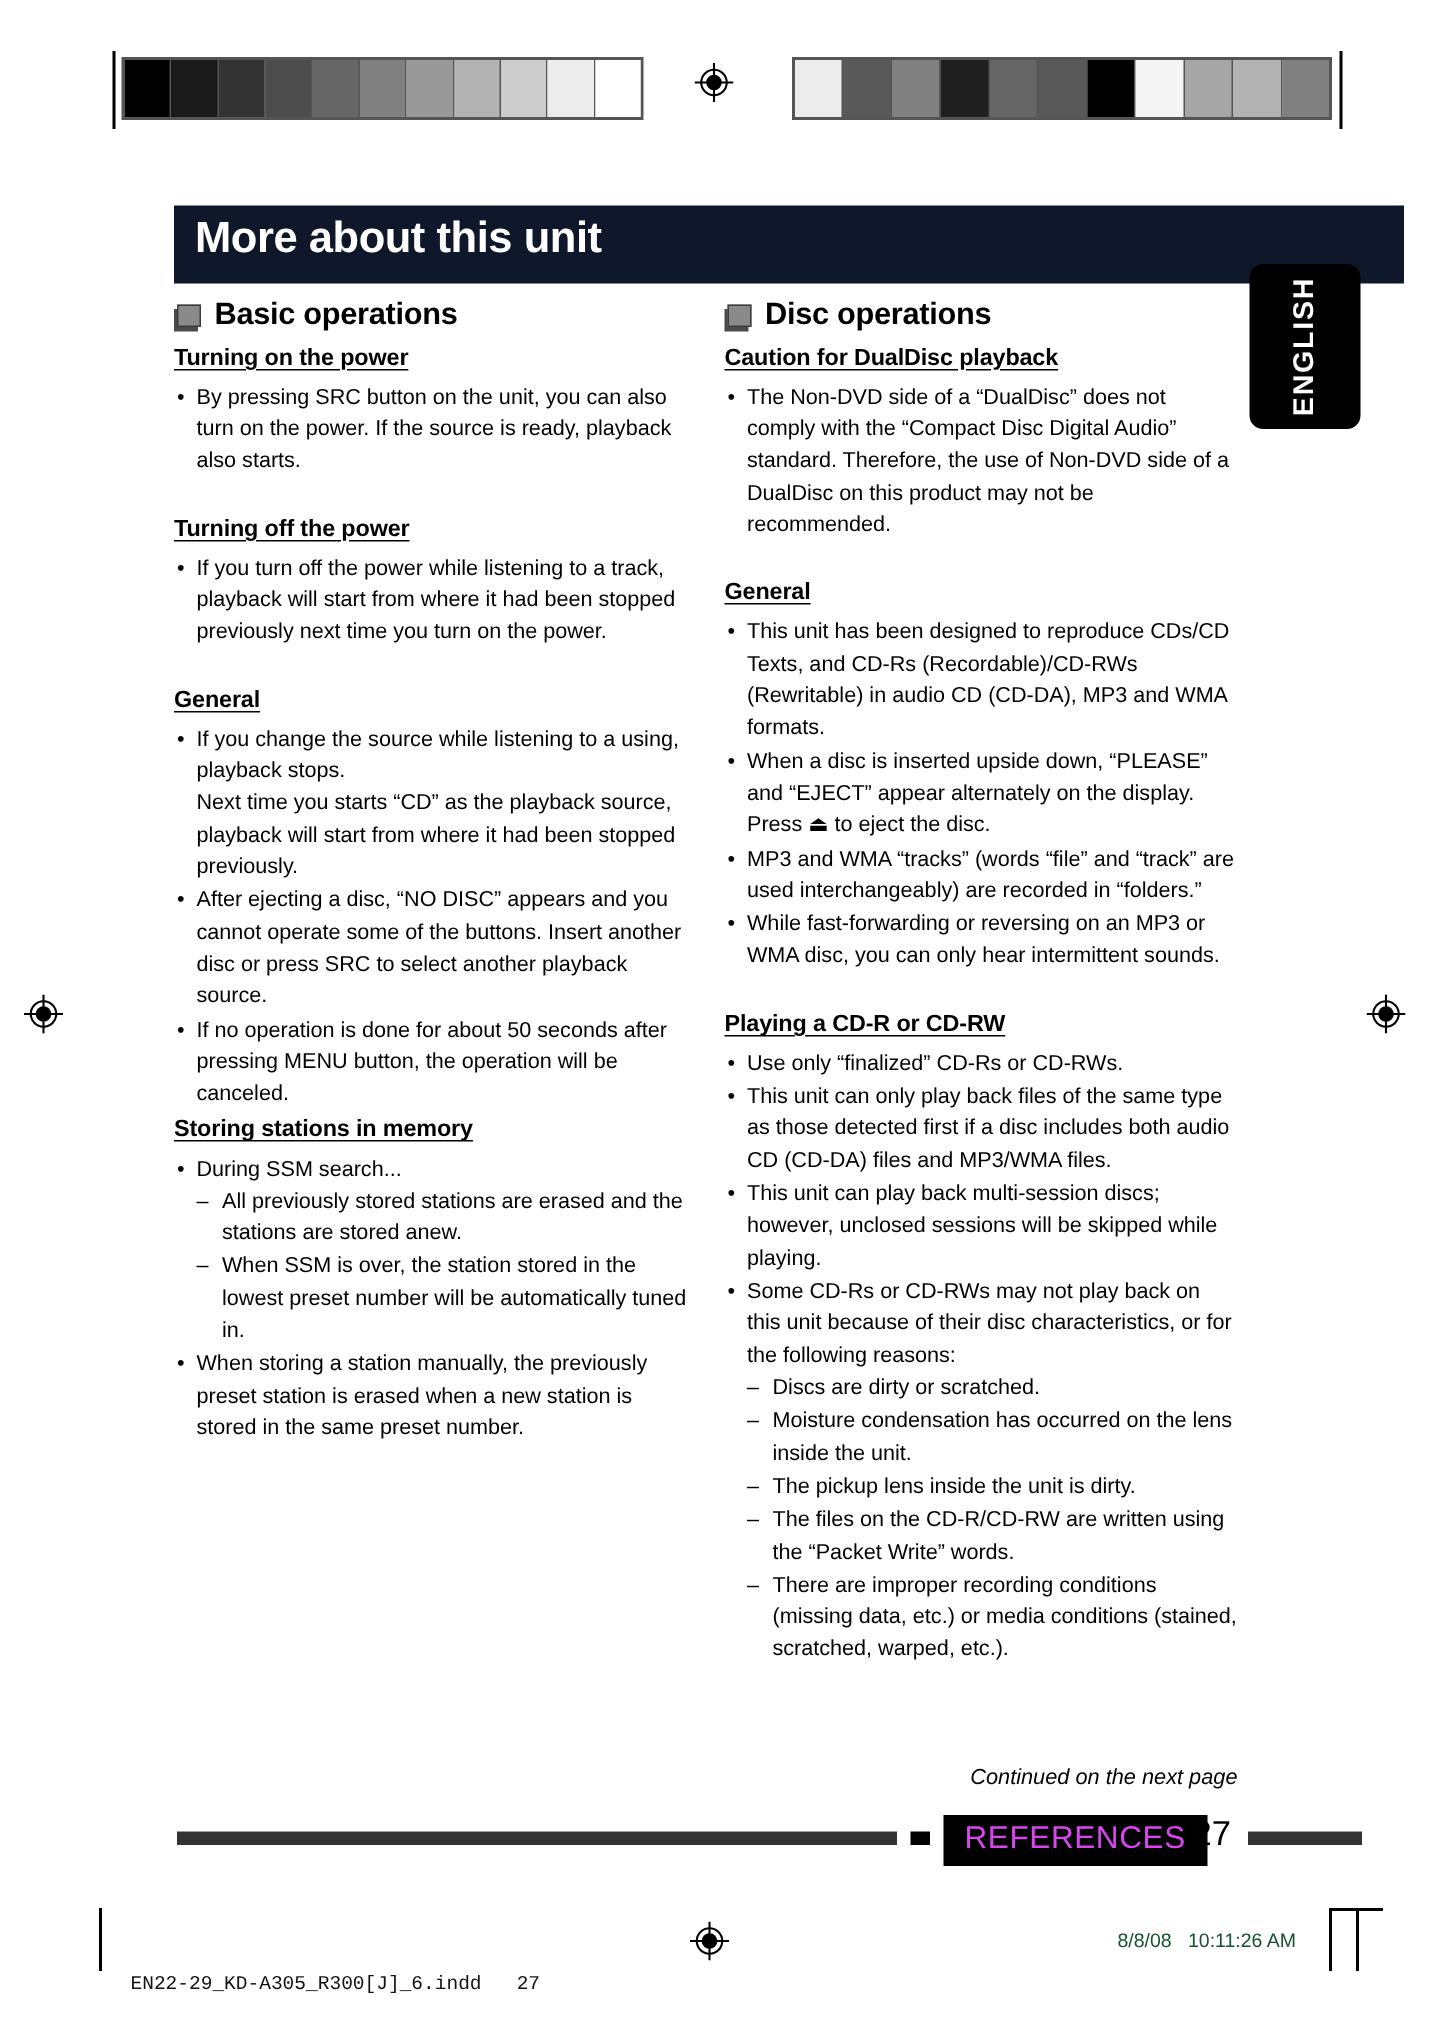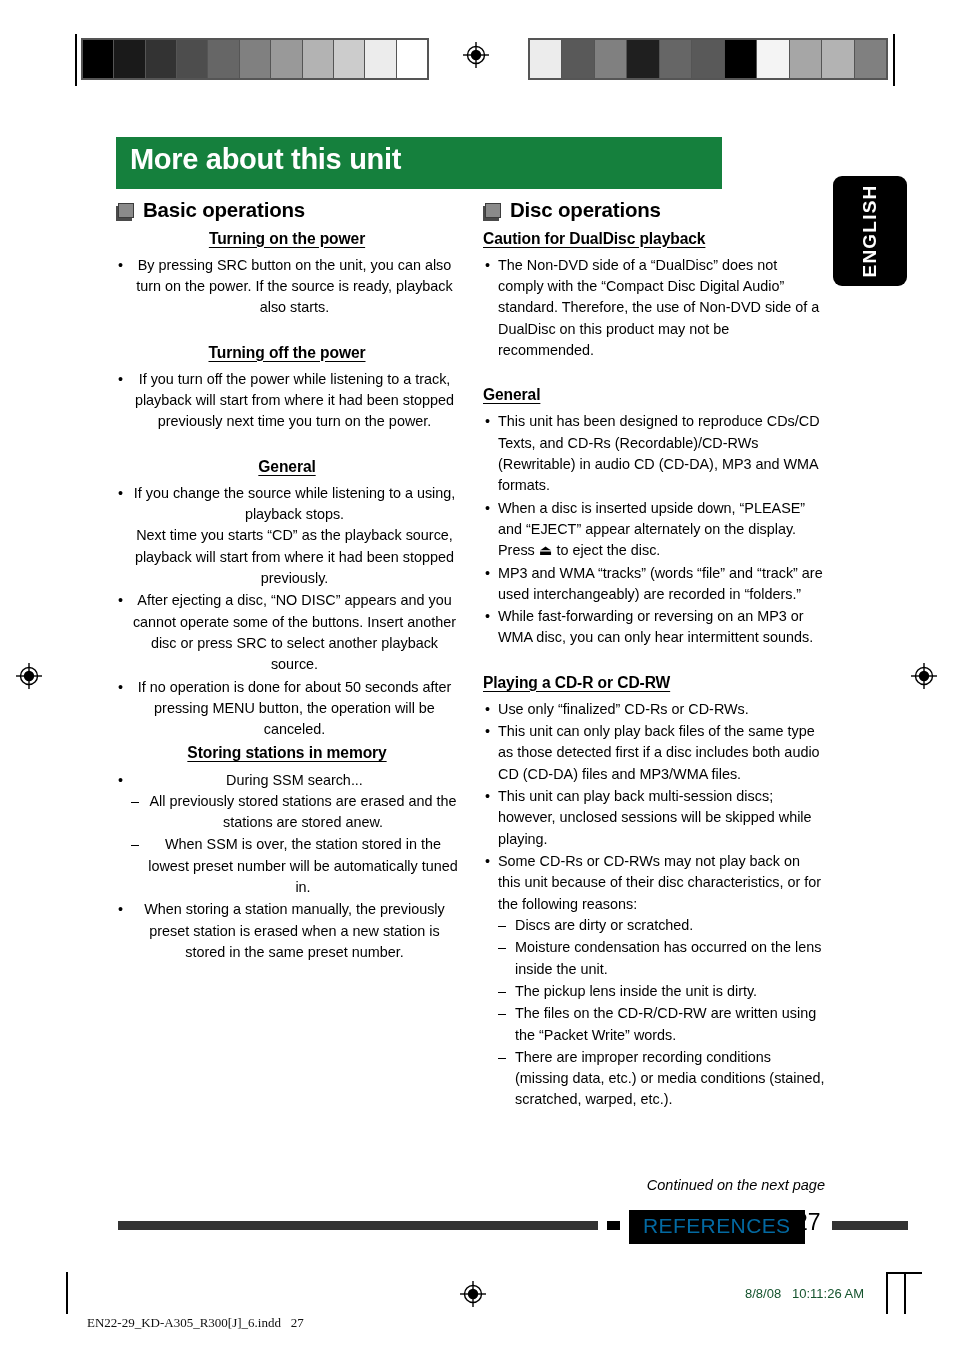--- a/index.html
+++ b/index.html
@@ -47,23 +47,23 @@
   .crop {
     position: absolute;
     background: #000000;
   }
 
   
   #title-bar {
     position: absolute;
     left: 116px;
     top: 137px;
-    width: 606px;
+    width: 820px;
     height: 52px;
-    background: #15803d;
+    background: #0f172a;
   }
   #title-bar .title {
     position: absolute;
     left: 14px;
     top: 6px;
     color: #ffffff;
     font-size: 29px;
     font-weight: bold;
     letter-spacing: -0.3px;
     font-family: "Liberation Sans", sans-serif;
@@ -94,21 +94,21 @@
 
   
   .col {
     position: absolute;
     top: 196px;
     width: 342px;
     font-size: 14.4px;
     line-height: 1.48;
     color: #000000;
   }
-  #col-left  { left: 116px; text-align: center; }
+  #col-left  { left: 116px; }
   #col-right { left: 483px; }
 
   
   .sec-head {
     display: flex;
     align-items: flex-start;
     margin: 0 0 4px 0;
     padding-top: 2px;
   }
   .sec-head.spaced { margin-top: 28px; }
@@ -199,21 +199,21 @@
     width: 13px;
     height: 9px;
     background: #000000;
   }
   #refs-badge {
     position: absolute;
     left: 629px;
     top: 1210px;
     padding: 4px 14px 6px 14px;
     background: #000000;
-    color: #0369a1;
+    color: #d946ef;
     font-size: 21px;
     letter-spacing: 0.4px;
   }
   #page-num {
     position: absolute;
     left: 795px;
     top: 1209px;
     font-size: 23px;
     color: #000000;
   }
@@ -225,21 +225,21 @@
     height: 9px;
     background: #333333;
   }
 
   #file-info {
     position: absolute;
     left: 87px;
     top: 1315px;
     font-size: 13px;
     color: #111111;
-    font-family: Liberation Serif, serif;
+    font-family: Liberation Mono, monospace;
   }
   #stamp-info {
     position: absolute;
     left: 745px;
     top: 1286px;
     font-size: 13px;
     color: #14532d;
   }
 </style>
 </head>

